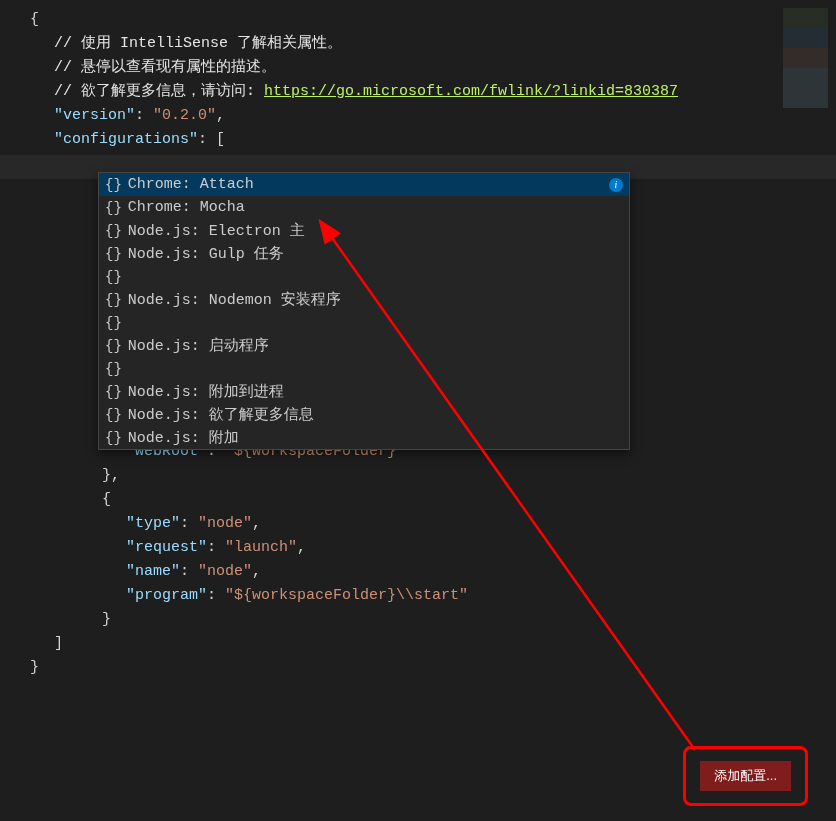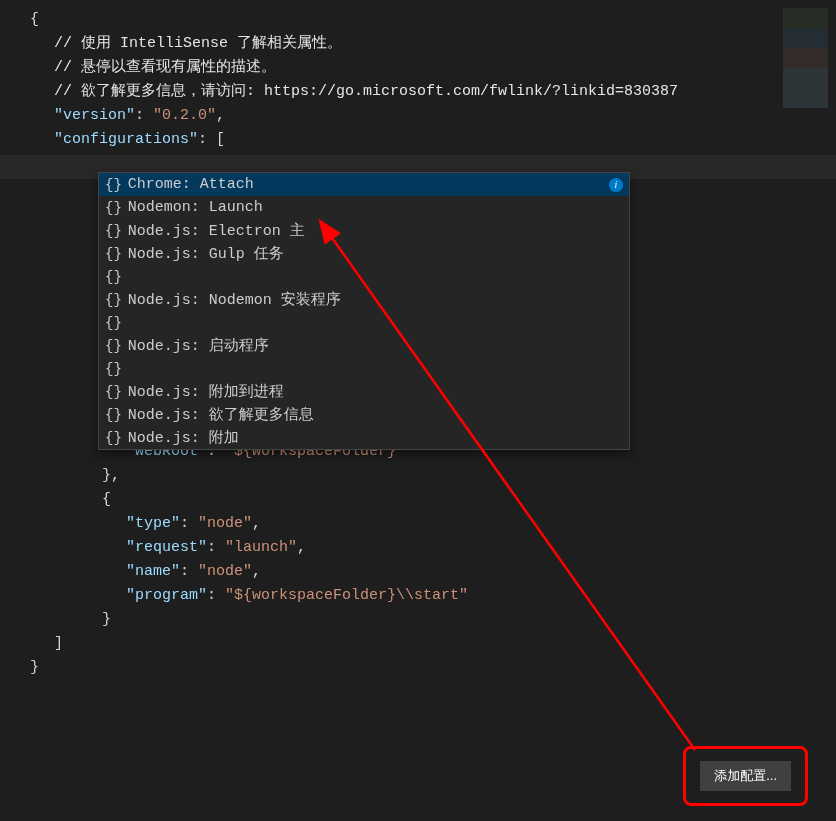--- a/index.html
+++ b/index.html
@@ -15,21 +15,21 @@
     }
     .editor {
       padding: 8px 0 0 30px;
       line-height: 24px;
       position: relative;
     }
     .line { white-space: pre; }
     .comment { color: #e5e5e5; }
     .string { color: #ce9178; }
     .key { color: #9cdcfe; }
-    .link { color: #e5e5e5; }
+    .link { color: #bef264; text-decoration: underline; }
     .punct { color: #d4d4d4; }
     .brace { color: #d4d4d4; }
     .minimap {
       position: absolute;
       top: 8px;
       right: 8px;
       width: 45px;
       height: 100px;
       background: linear-gradient(180deg, 
         rgba(106,153,85,0.3) 0%, rgba(106,153,85,0.3) 20%,
@@ -93,21 +93,21 @@
     }
     .button-frame {
       position: absolute;
       right: 28px;
       bottom: 15px;
       border: 3px solid #ff0000;
       border-radius: 8px;
       padding: 12px 14px;
     }
     .add-button {
-      background: #404040;
+      background: #7f1d1d;
       color: #fff;
       border: none;
       padding: 6px 14px;
       font-size: 13px;
       font-family: 'Microsoft YaHei', sans-serif;
       cursor: pointer;
     }
     .indent1 { padding-left: 24px; }
     .indent3 { padding-left: 72px; }
     .indent4 { padding-left: 96px; }
@@ -151,21 +151,21 @@
 </div>
 
 <div class="suggest" id="suggest-list">
     <div class="suggest-item selected">
       <span class="suggest-icon">{}</span>
       <span>Chrome: Attach</span>
       <span class="info-icon">i</span>
     </div>
     <div class="suggest-item">
       <span class="suggest-icon">{}</span>
-      <span>Nodemon: Launch</span>
+      <span>Chrome: Mocha</span>
     </div>
     <div class="suggest-item">
       <span class="suggest-icon">{}</span>
       <span>Node.js: Electron 主</span>
     </div>
     <div class="suggest-item">
       <span class="suggest-icon">{}</span>
       <span>Node.js: Gulp 任务</span>
     </div>
     <div class="suggest-item">

